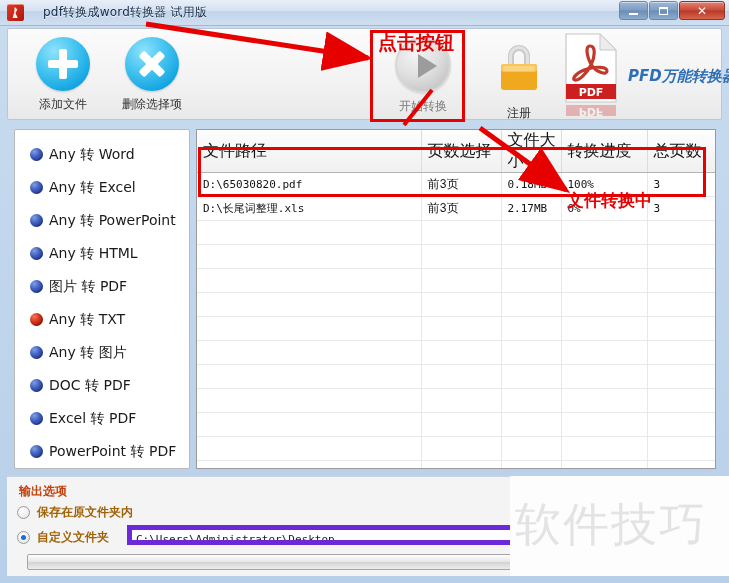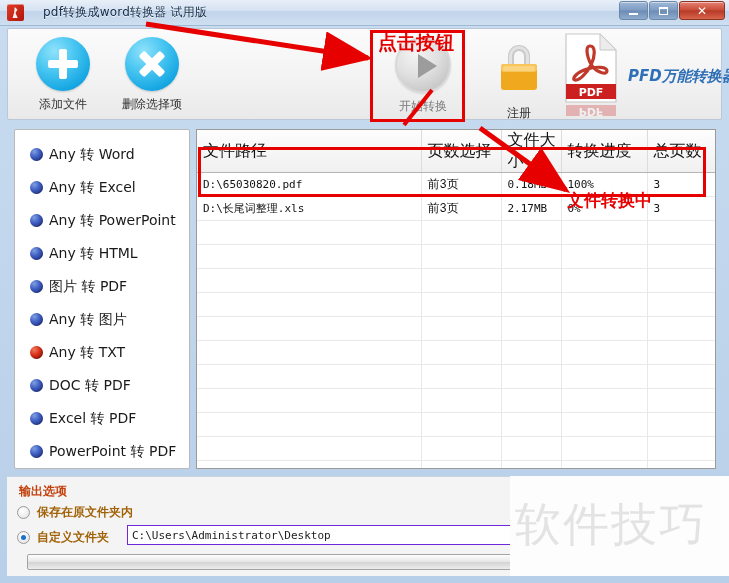--- a/index.html
+++ b/index.html
@@ -226,21 +226,21 @@
   .radio.checked::after {
     content: ""; position: absolute; left: 3px; top: 3px;
     width: 5px; height: 5px; border-radius: 50%;
     background: #1b6fd0;
   }
   .radio-label { font-size: 12px; color: #a16207; font-weight: bold; white-space: nowrap; }
   .path-box {
     position: absolute; left: 120px; top: 48px;
     width: 392px; height: 20px;
     background: #ffffff;
-    border: 1px solid #6d28d9;
+    border: 5px solid #6d28d9;
     font-family: "DejaVu Sans Mono", "Liberation Mono", monospace;
     font-size: 11px; color: #222;
     padding: 3px 0 0 4px;
     white-space: nowrap; overflow: hidden;
   }
   .progressbar {
     position: absolute; left: 20px; top: 77px;
     width: 640px; height: 16px;
     background: linear-gradient(180deg, #fefefe 0%, #e6e6e6 48%, #d3d3d3 52%, #ededed 100%);
     border: 1px solid #a4a4a4;
@@ -361,26 +361,26 @@
     </div>
     <div class="side-item">
       <span class="bullet"></span>
       <span class="side-label">Any 转 HTML</span>
     </div>
     <div class="side-item">
       <span class="bullet"></span>
       <span class="side-label">图片 转 PDF</span>
     </div>
     <div class="side-item">
-      <span class="bullet"></span>
-      <span class="side-label">Any 转 图片</span>
-    </div>
-    <div class="side-item">
       <span class="bullet red"></span>
       <span class="side-label">Any 转 TXT</span>
+    </div>
+    <div class="side-item">
+      <span class="bullet"></span>
+      <span class="side-label">Any 转 图片</span>
     </div>
     <div class="side-item">
       <span class="bullet"></span>
       <span class="side-label">DOC 转 PDF</span>
     </div>
     <div class="side-item">
       <span class="bullet"></span>
       <span class="side-label">Excel 转 PDF</span>
     </div>
     <div class="side-item">

